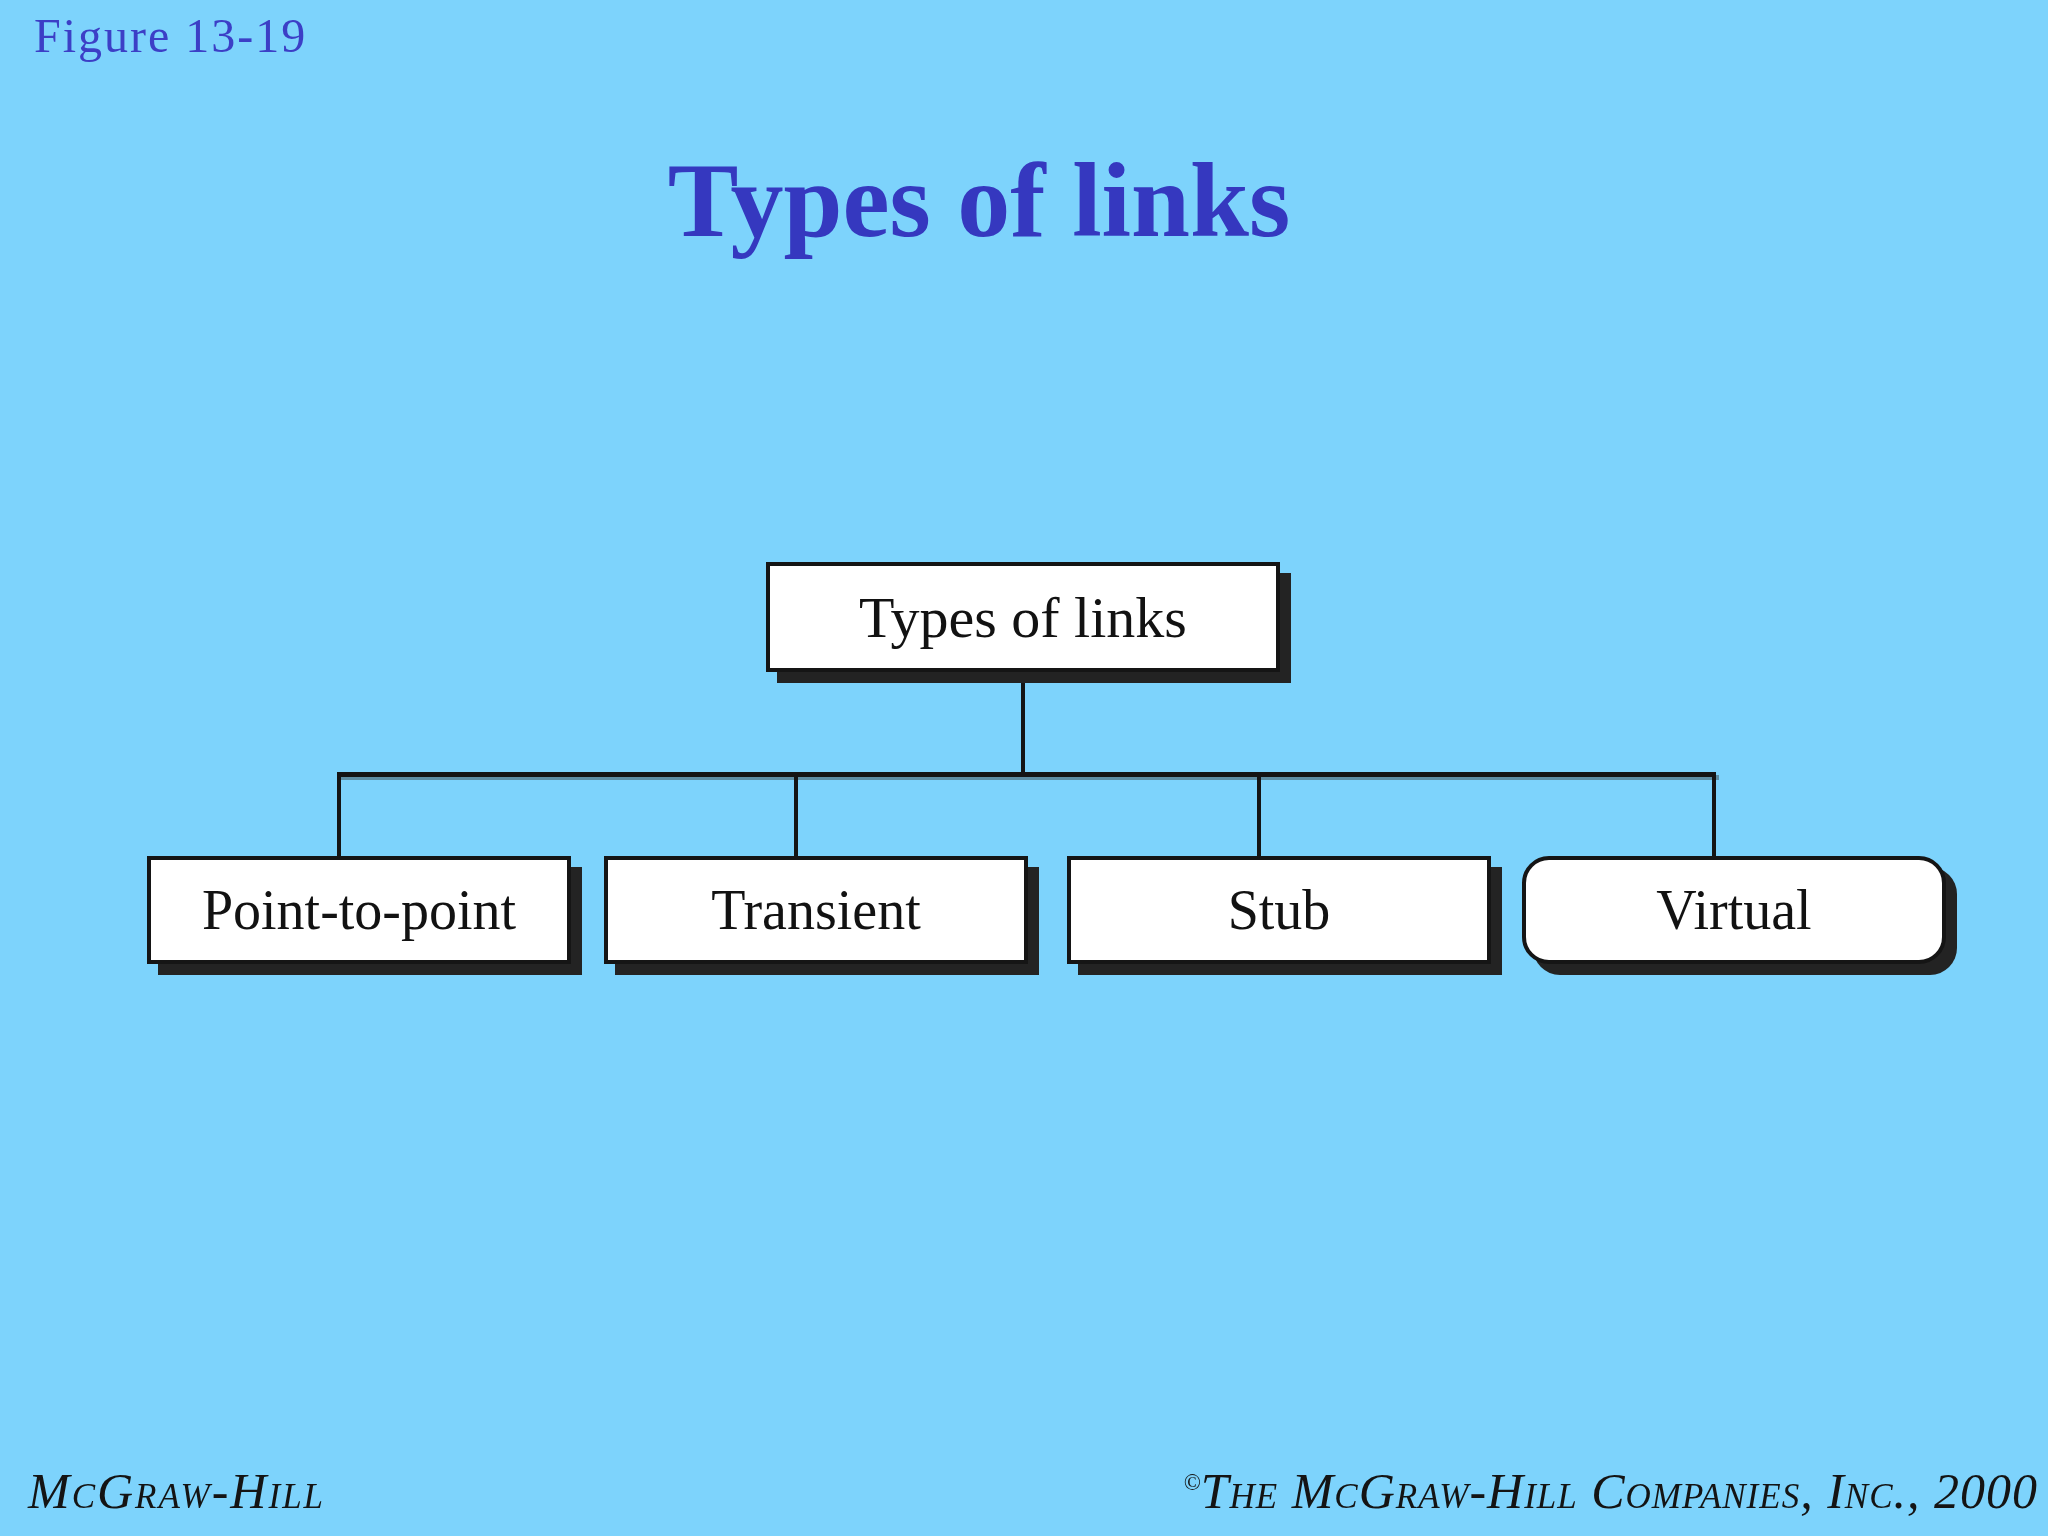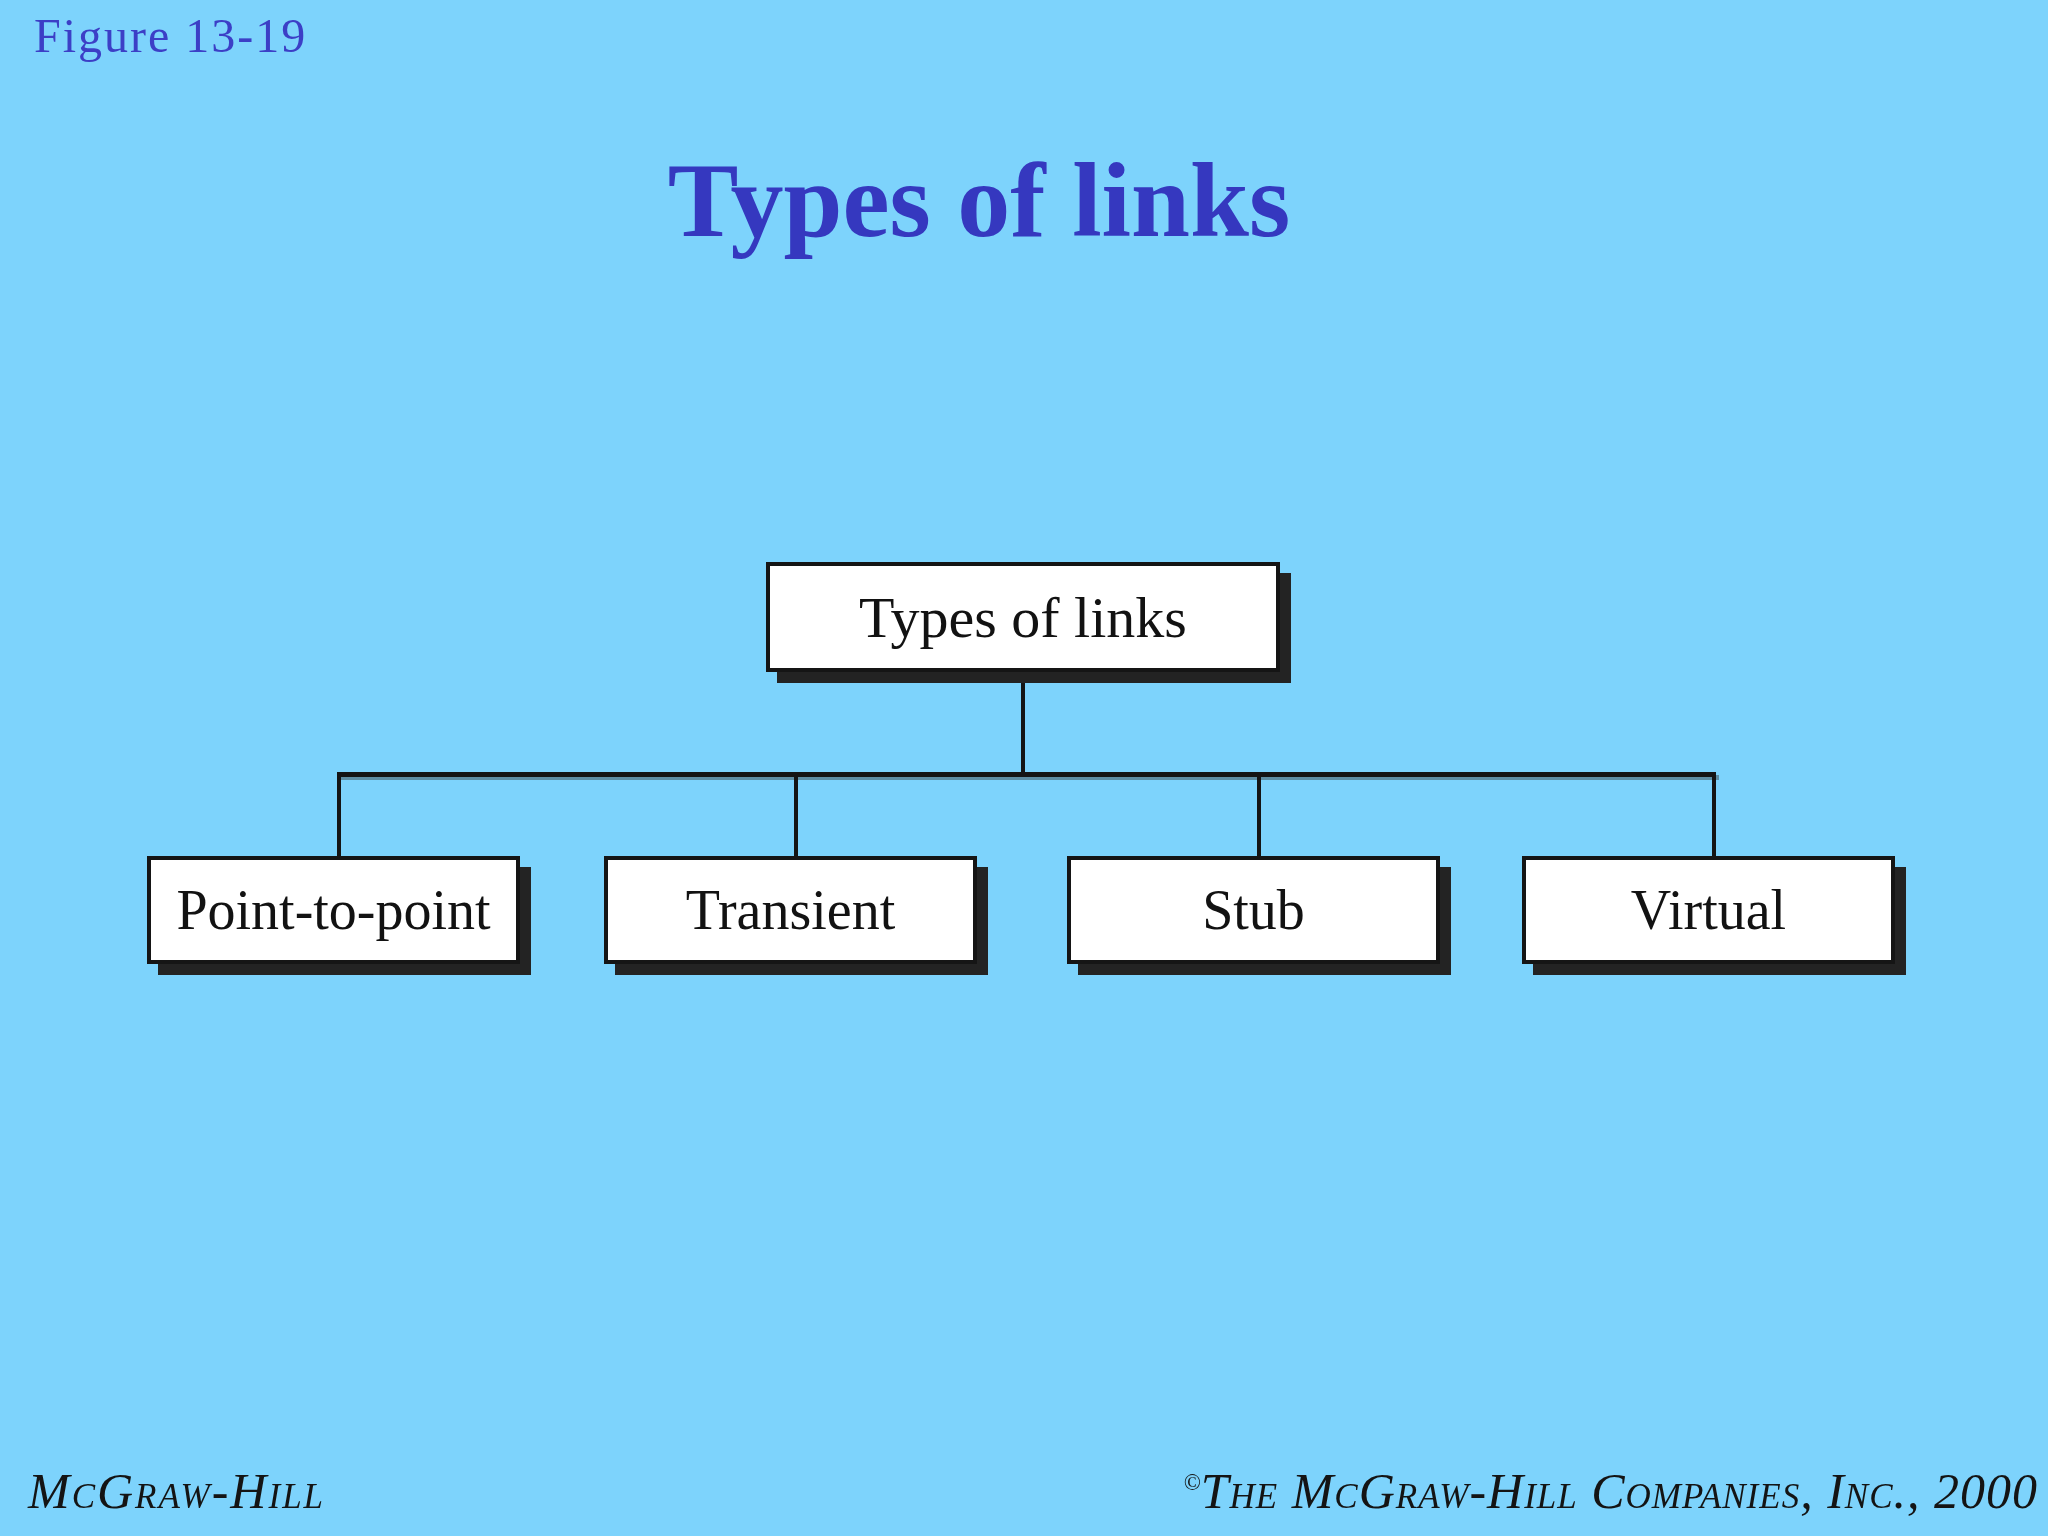--- a/index.html
+++ b/index.html
@@ -48,28 +48,28 @@
   }
   .node-root {
     left: 766px;
     top: 562px;
     width: 514px;
     height: 110px;
     font-size: 58px;
   }
   .node-child {
     top: 856px;
-    width: 373px;
+    width: 424px;
     height: 108px;
     align-items: center;
   }
   .node-child-0 { left: 147px; }
   .node-child-1 { left: 604px; }
   .node-child-2 { left: 1067px; }
-  .node-child-3 { left: 1522px; }
+  .node-child-3 { left: 1522px; border-radius: 27px; }
   .connector {
     position: absolute;
     background: #141414;
   }
   .connector-stem {
     left: 1021px;
     top: 670px;
     width: 4px;
     height: 106px;
   }

